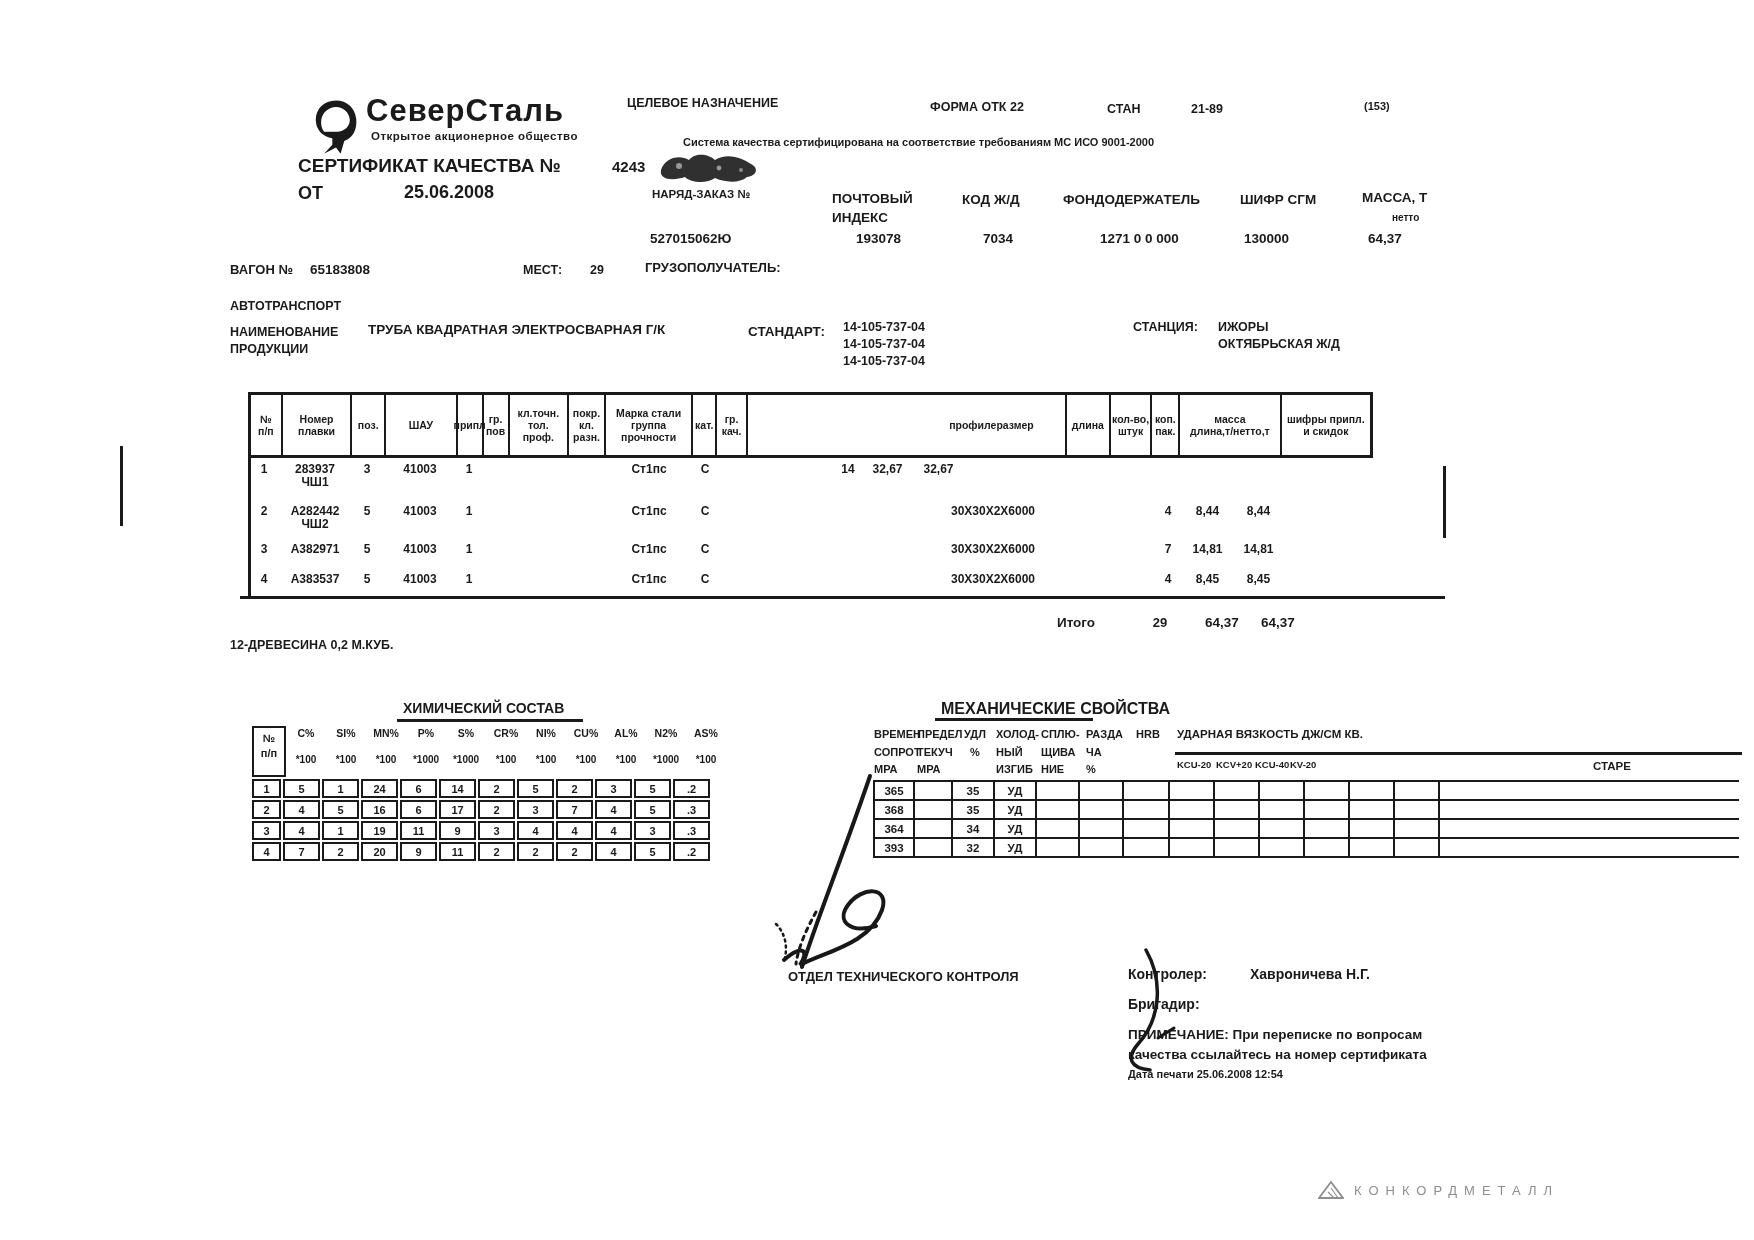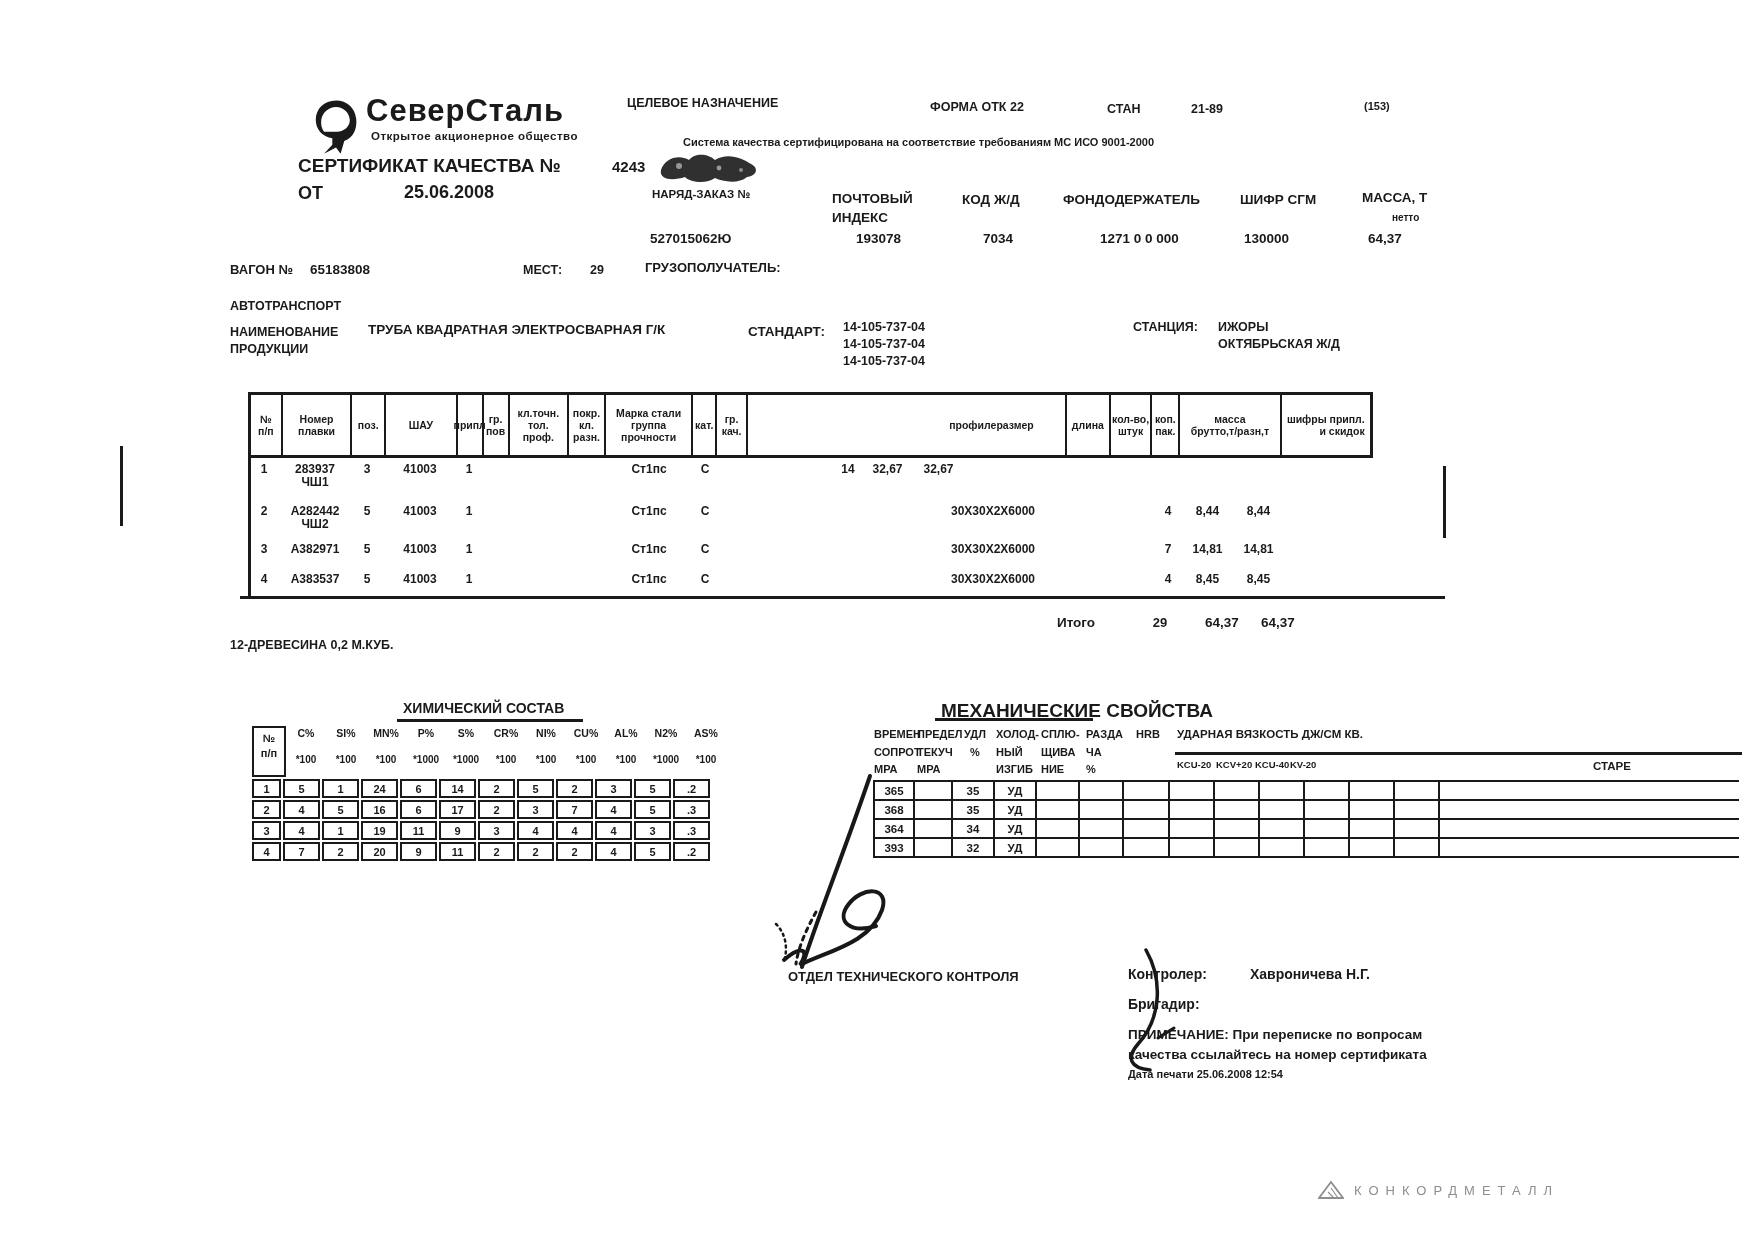--- a/index.html
+++ b/index.html
@@ -16,21 +16,21 @@
   .ink-line{background:var(--ink);}
 
   
   .mthead{display:flex; border:3px solid var(--ink); box-sizing:border-box;}
   .mh{
     box-sizing:border-box; border-right:2px solid var(--ink);
     display:flex; align-items:center; justify-content:center;
     white-space:pre-line; text-align:center;
     font-weight:bold; font-size:10.5px; line-height:12px;
   }
-  .mh:last-child{border-right:none;text-align:right;}
+  .mh:last-child{border-right:none;}
   .mrow{display:flex;}
   .md{
     box-sizing:border-box; padding-top:5px; text-align:center;
     font-weight:bold; font-size:12px; line-height:13px; white-space:pre-line;
   }
   .md-flex{display:flex; justify-content:space-around; text-align:center;}
 
   
   .chc{width:38px; margin-right:2px; text-align:center; font-weight:bold;}
   .chc .sym{font-size:10.5px; line-height:12px;}
@@ -152,21 +152,21 @@
     <div class="mh" style="width:24px">кат.</div>
     <div class="mh" style="width:31px">гр.
 кач.</div>
     <div class="mh" style="width:320px;padding-left:170px;box-sizing:border-box">профилеразмер</div>
     <div class="mh" style="width:44px">длина</div>
     <div class="mh" style="width:42px">кол-во,
 штук</div>
     <div class="mh" style="width:28px">коп.
 пак.</div>
     <div class="mh" style="width:102px">масса
-брутто,т/разн,т</div>
+длина,т/нетто,т</div>
     <div class="mh" style="width:89px">шифры припл.
 и скидок</div>
   </div>
 
   <div class="a mrow" style="left:248px;top:458px;width:1125px;height:42px">
     <div class="md" style="width:32px">1</div>
     <div class="md" style="width:70px">283937
 ЧШ1</div>
     <div class="md" style="width:34px">3</div>
     <div class="md" style="width:72px">41003</div>
@@ -376,21 +376,21 @@
           <td>2</td>
           <td>2</td>
           <td>2</td>
           <td>4</td>
           <td>5</td>
           <td>.2</td>
     </tr>
   </tbody>
     </table>
 
-  <div class="a b" style="left:941px;top:700px;font-size:19px">МЕХАНИЧЕСКИЕ СВОЙСТВА</div>
+  <div class="a b" style="left:941px;top:700px;font-size:16px">МЕХАНИЧЕСКИЕ СВОЙСТВА</div>
   <div class="a ink-line" style="left:935px;top:718px;width:158px;height:3px"></div>
 
   <div class="a mec-h" style="left:874px;top:726px;width:42px">ВРЕМЕН
 СОПРОТ
 МРА</div>
   <div class="a mec-h" style="left:917px;top:726px;width:42px">ПРЕДЕЛ
 ТЕКУЧ
 МРА</div>
   <div class="a mec-h c" style="left:958px;top:726px;width:34px">УДЛ
 %</div>

